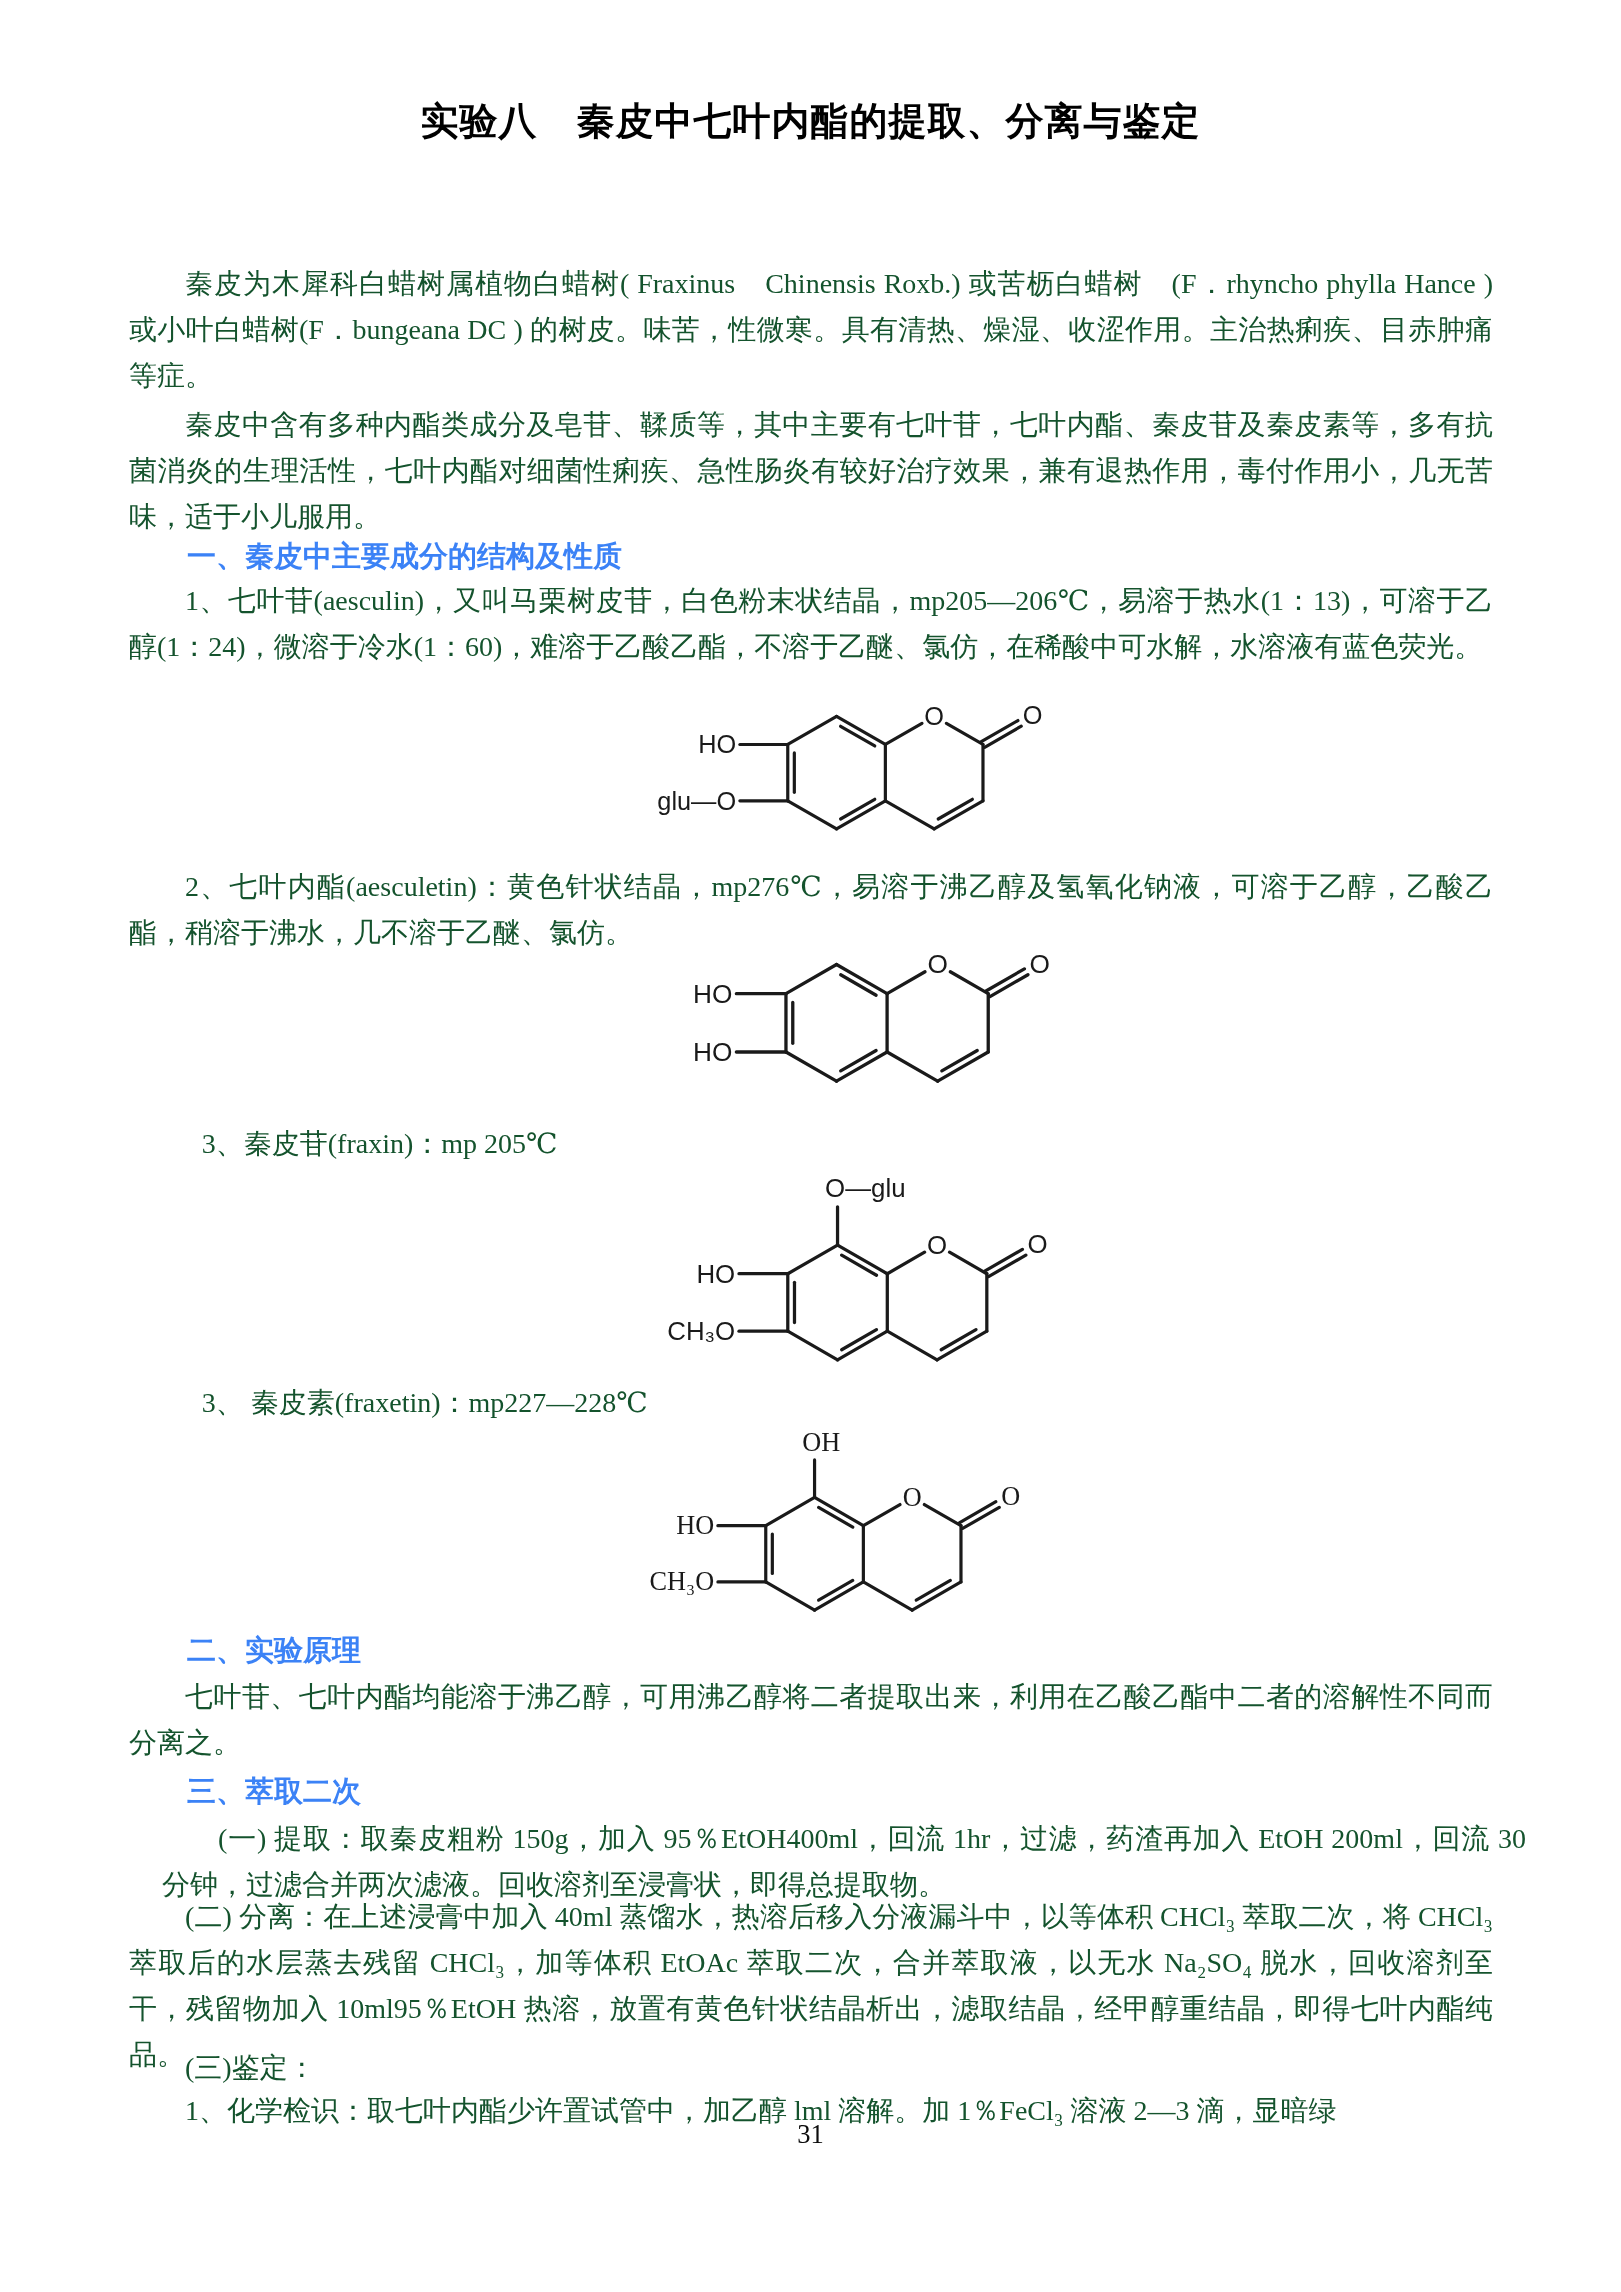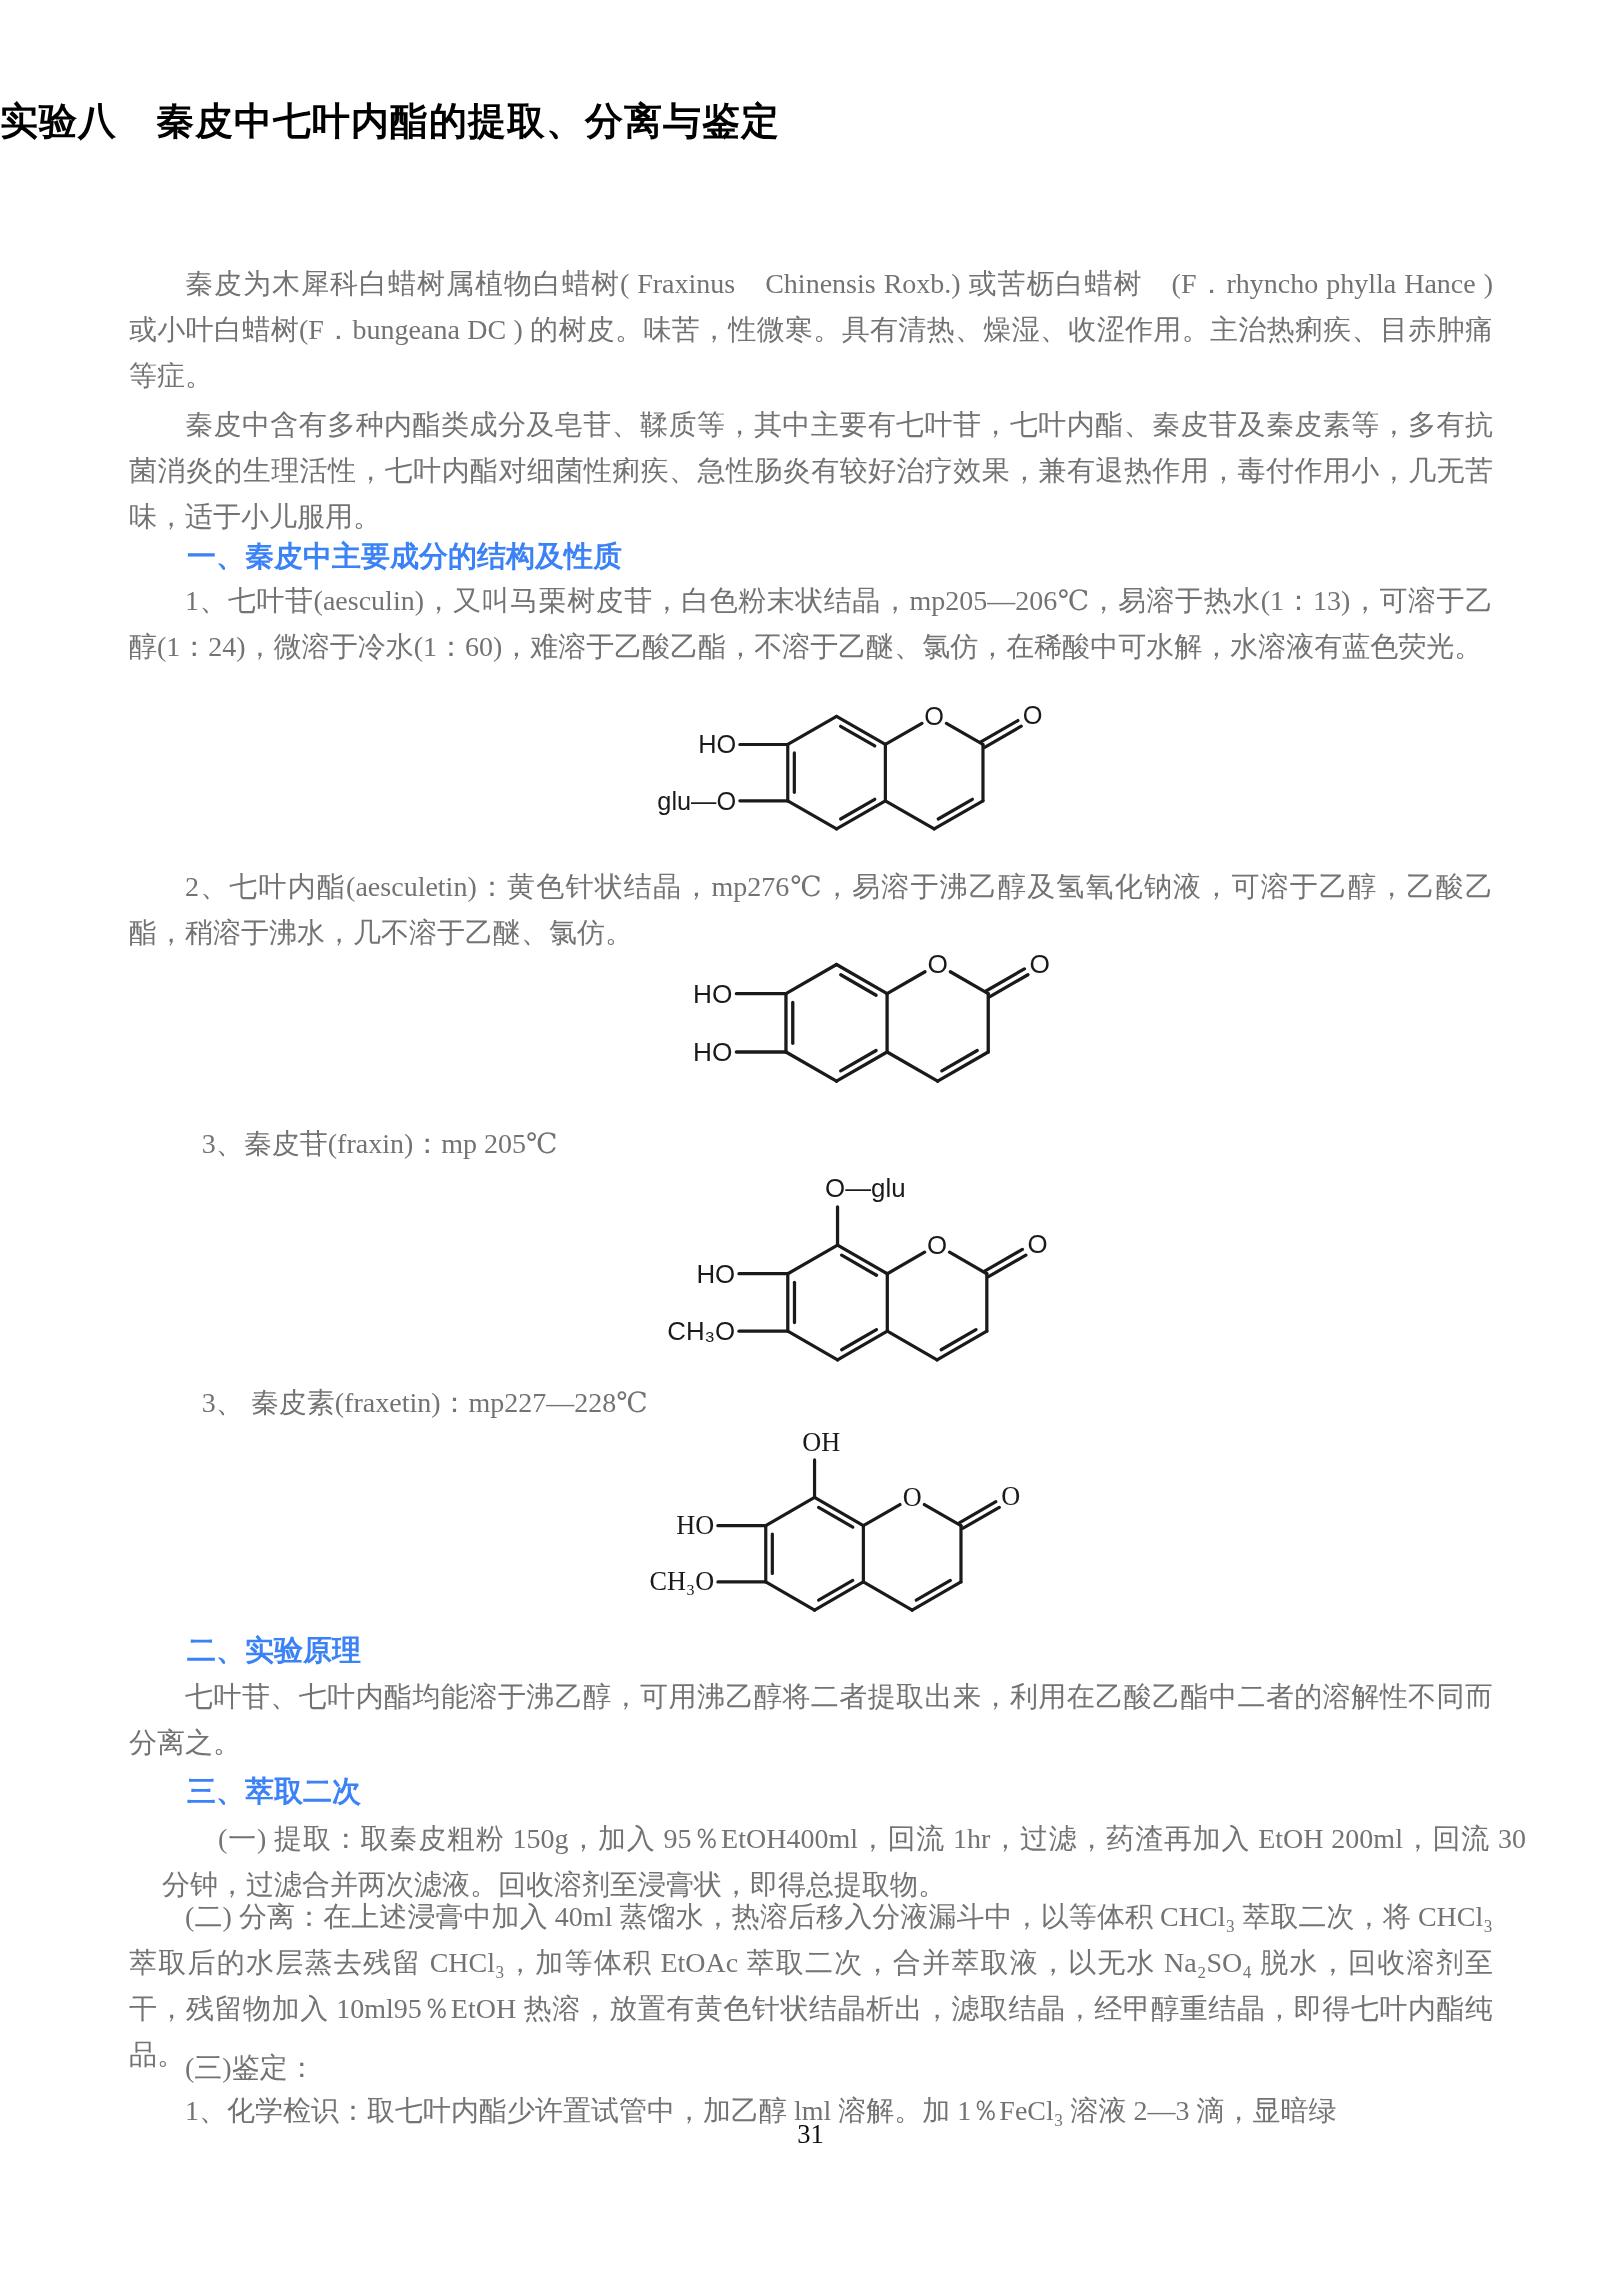--- a/index.html
+++ b/index.html
@@ -2,27 +2,27 @@
 <html><head>
 <meta charset="utf-8">
 <style>
   html,body{margin:0;padding:0;}
   body{
     width:1621px;height:2293px;background:#ffffff;position:relative;
     font-family:"Liberation Serif","DejaVu Serif",serif;color:#111;
     overflow:hidden;
   }
   .page-title{
-    position:absolute;left:0;top:96px;width:1621px;
+    position:absolute;left:0;top:96px;width:1621px;text-align:center;
     font-size:38px;font-weight:bold;letter-spacing:1px;color:#000;
   }
   .para{
     position:absolute;left:129px;width:1364px;
     font-size:28px;line-height:46px;text-align:justify;
-    text-indent:2em;color:#737373;
+    text-indent:2em;color:#14532d;
   }
   .heading{
     position:absolute;left:129px;width:1364px;
     font-size:29px;line-height:43px;font-weight:bold;color:#3b82f6;
     text-indent:2em;
     font-family:"Liberation Sans","DejaVu Sans",sans-serif;
   }
   .caption{text-indent:2.6em;}
   .struct{position:absolute;}
   .struct line{stroke:#1a1a1a;stroke-width:3.4;stroke-linecap:round;fill:none;}

